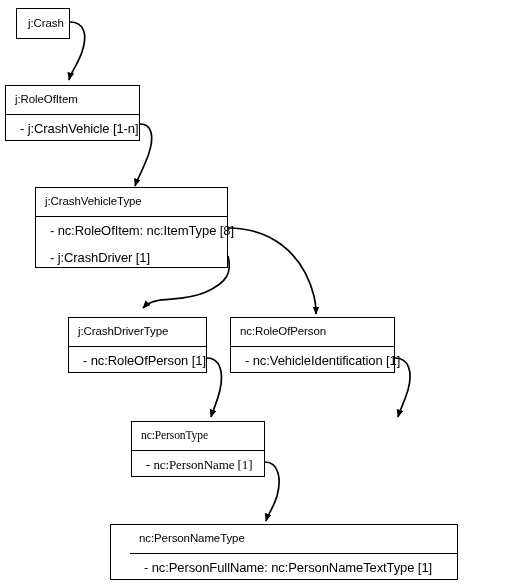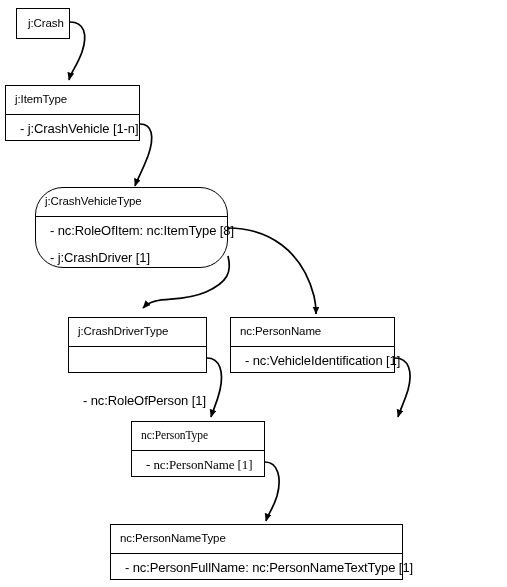--- a/index.html
+++ b/index.html
@@ -93,56 +93,56 @@
     <path d="M 395 358 C 409 358, 413 372, 408 390 C 404 403, 400 410, 398 417" fill="none" stroke="#000000" stroke-width="1.7" marker-end="url(#arrowhead)"></path>
 
     <path d="M 265 462 C 278 462, 282 478, 277 496 C 273 509, 268 514, 266 521" fill="none" stroke="#000000" stroke-width="1.7" marker-end="url(#arrowhead)"></path>
   </svg>
 
   <div class="uml-box simple" style="left:16px; top:8px; width:54px; height:31px;">
     <div class="uml-title">j:Crash</div>
   </div>
 
   <div class="uml-box compartmented" style="left:5px; top:85px; width:135px; height:56px;">
-    <div class="uml-title">j:ItemType</div>
+    <div class="uml-title">j:RoleOfItem</div>
     <div class="uml-attrs">
       <div class="uml-attr">- j:CrashVehicle [1-n]</div>
     </div>
   </div>
 
-  <div class="uml-box compartmented" style="left:35px; top:187px; width:193px; height:81px;border-radius:28px;">
+  <div class="uml-box compartmented" style="left:35px; top:187px; width:193px; height:81px;">
     <div class="uml-title">j:CrashVehicleType</div>
     <div class="uml-attrs">
       <div class="uml-attr">- nc:RoleOfItem: nc:ItemType [8]</div>
       <div class="uml-attr">- j:CrashDriver [1]</div>
     </div>
   </div>
 
-  <div class="uml-box compartmented" style="left:68px; top:317px; width:139px; height:56px;gap:40px;">
+  <div class="uml-box compartmented" style="left:68px; top:317px; width:139px; height:56px;">
     <div class="uml-title">j:CrashDriverType</div>
     <div class="uml-attrs">
       <div class="uml-attr">- nc:RoleOfPerson [1]</div>
     </div>
   </div>
 
   <div class="uml-box compartmented" style="left:230px; top:317px; width:165px; height:56px;">
-    <div class="uml-title">nc:PersonName</div>
+    <div class="uml-title">nc:RoleOfPerson</div>
     <div class="uml-attrs">
       <div class="uml-attr">- nc:VehicleIdentification [1]</div>
     </div>
   </div>
 
   <div class="uml-box compartmented" style="left:131px; top:421px; width:134px; height:56px;font-family:Liberation Serif, serif;">
     <div class="uml-title">nc:PersonType</div>
     <div class="uml-attrs">
       <div class="uml-attr">- nc:PersonName [1]</div>
     </div>
   </div>
 
 
-  <div class="uml-box compartmented" style="left:110px; top:524px; width:293px; height:56px;">
+  <div class="uml-box compartmented" style="left:110px; top:524px; width:348px; height:56px;padding-left:19px;">
     <div class="uml-title">nc:PersonNameType</div>
     <div class="uml-attrs">
       <div class="uml-attr">- nc:PersonFullName: nc:PersonNameTextType [1]</div>
     </div>
   </div>
 
 </div>
 
 </body></html>

